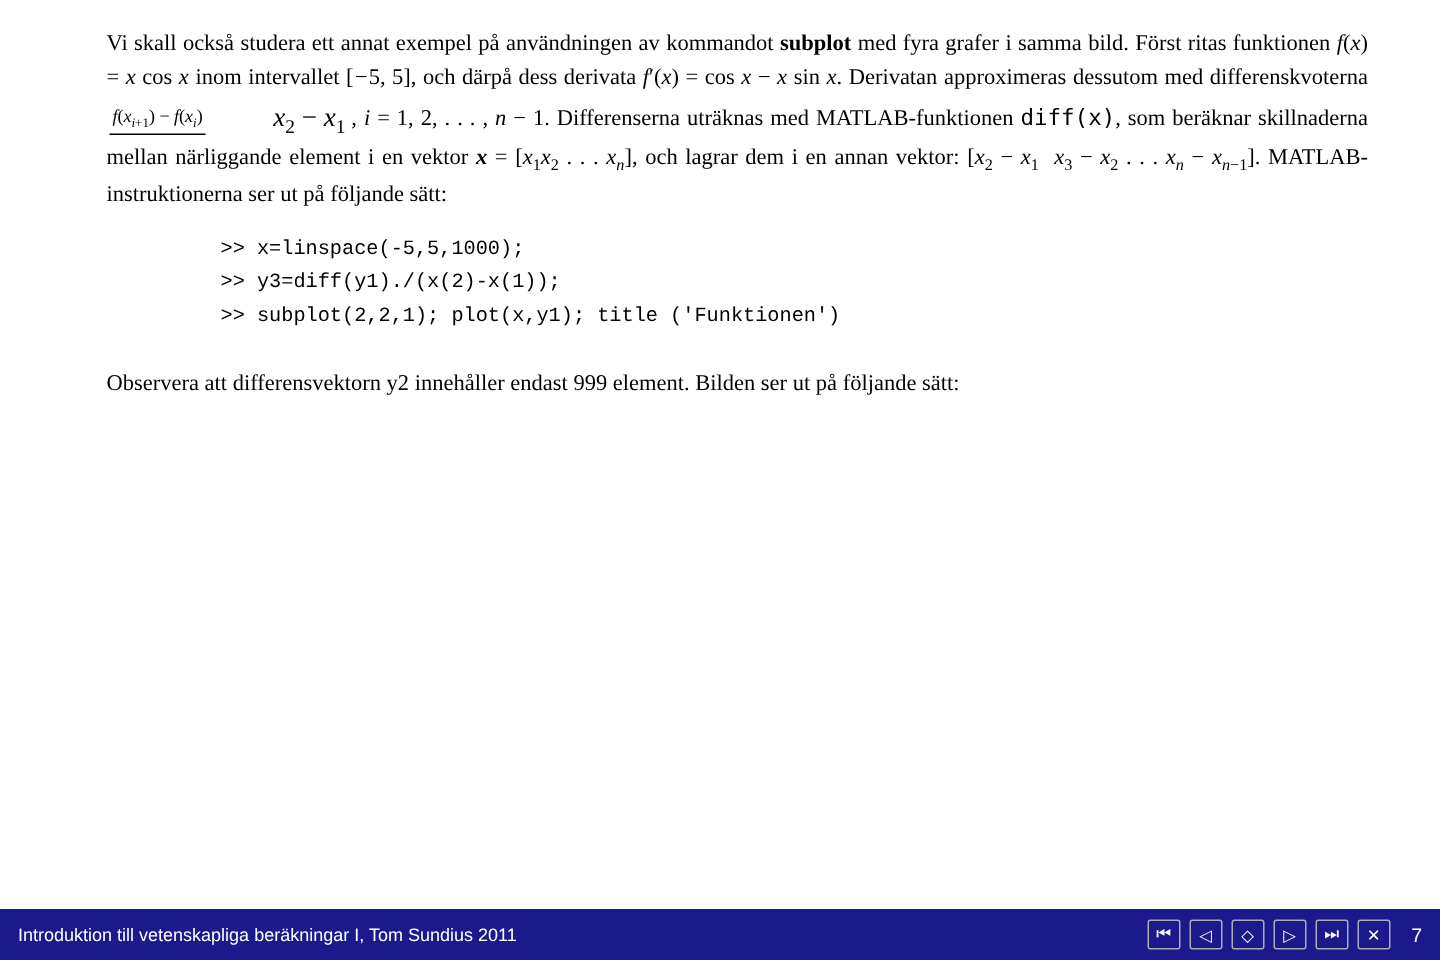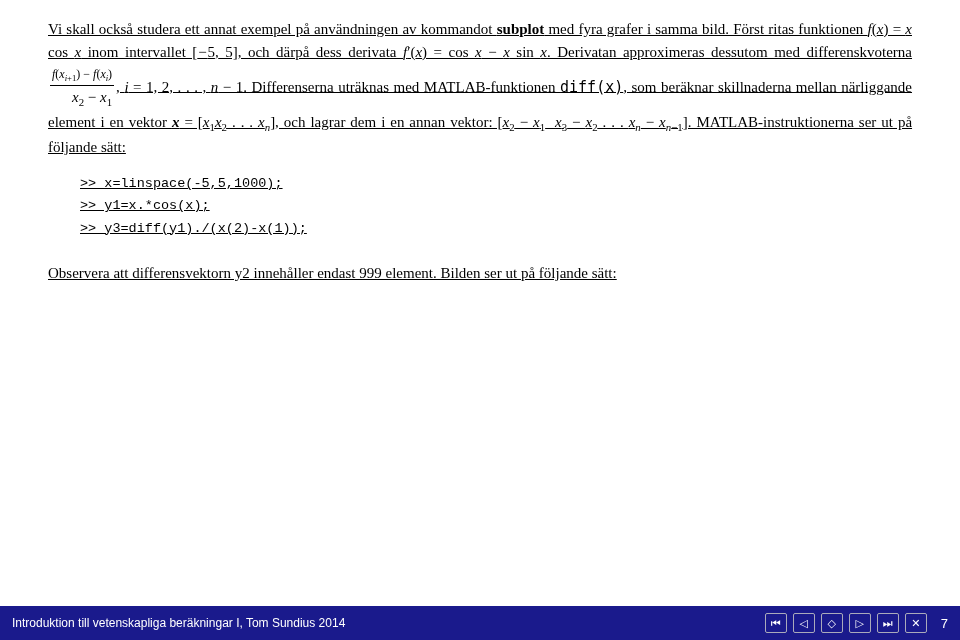--- a/index.html
+++ b/index.html
@@ -8,40 +8,40 @@
       height: 640px;
       background: #fff;
       font-family: 'Times New Roman', Times, serif;
       font-size: 15px;
       color: #000;
       overflow: hidden;
       position: relative;
     }
 
     .main-content {
-      padding: 18px 48px 0 48px;
+      padding: 18px 48px 0 71px;
       line-height: 1.55;
-      text-decoration: underline;
     }
 
     .paragraph {
       margin-bottom: 10px;
       text-align: justify;
       font-size: 15px;
     }
 
     .code-block {
       font-family: 'Courier New', Courier, monospace;
       font-size: 13.5px;
       margin: 14px 0 14px 32px;
       line-height: 1.65;
     }
 
     .code-line {
       display: block;
+      margin-left: 44px;
     }
 
     .bottom-paragraph {
       margin-top: 22px;
       font-size: 15px;
     }
 
     
     .footer {
       position: absolute;
@@ -91,34 +91,35 @@
     }
 
     
     .math-inline {
       font-style: italic;
     }
     sub { font-size: 0.72em; }
 
     .frac {
       display: inline-flex;
-      flex-direction: column;
-      align-items: flex-end;
+      flex-direction: row;
+      align-items: center;
       vertical-align: middle;
       font-size: 13px;
       margin: 0 2px;
     }
     .frac .num {
       border-bottom: 1px solid #000;
       padding: 0 2px;
       font-size: 12px;
     }
     .frac .den {
       padding: 0 2px;
-      font-size: 15px;
+      font-size: 18px;
+      margin-left: 43px;
     }
   </style>
 </head>
 <body>
 
 <div class="main-content">
 
   <div class="paragraph">
     Vi skall också studera ett annat exempel på användningen av kommandot <strong>subplot</strong> med fyra grafer i
     samma bild. Först ritas funktionen <span class="math-inline">f</span>(<span class="math-inline">x</span>) = <span class="math-inline">x</span> cos <span class="math-inline">x</span> inom intervallet [<span class="math-inline">−</span>5<span class="math-inline">,</span> 5], och därpå dess derivata
@@ -126,30 +127,30 @@
     <span class="frac">
       <span class="num"><span class="math-inline">f</span>(<span class="math-inline">x</span><sub><span class="math-inline">i</span>+1</sub>) − <span class="math-inline">f</span>(<span class="math-inline">x</span><sub><span class="math-inline">i</span></sub>)</span>
       <span class="den"><span class="math-inline">x</span><sub>2</sub> − <span class="math-inline">x</span><sub>1</sub></span>
     </span>,
     <span class="math-inline">i</span> = 1, 2, . . . , <span class="math-inline">n</span> − 1. Differenserna uträknas med MATLAB-funktionen <code>diff(x)</code>, som beräknar skillnaderna mellan närliggande element i en vektor <span class="math-inline"><strong>x</strong></span> = [<span class="math-inline">x</span><sub>1</sub><span class="math-inline">x</span><sub>2</sub> . . . <span class="math-inline">x</span><sub><span class="math-inline">n</span></sub>], och lagrar dem i en annan vektor:
     [<span class="math-inline">x</span><sub>2</sub> − <span class="math-inline">x</span><sub>1</sub> &nbsp;<span class="math-inline">x</span><sub>3</sub> − <span class="math-inline">x</span><sub>2</sub> . . . <span class="math-inline">x</span><sub><span class="math-inline">n</span></sub> − <span class="math-inline">x</span><sub><span class="math-inline">n</span>−1</sub>]. MATLAB-instruktionerna ser ut på följande sätt:
   </div>
 
   <div class="code-block">
     <span class="code-line">&gt;&gt; x=linspace(-5,5,1000);</span>
-    <span class="code-line">&gt;&gt; y1=x.*cos(x);</span>
     <span class="code-line">&gt;&gt; y3=diff(y1)./(x(2)-x(1));</span>
+    <span class="code-line">&gt;&gt; subplot(2,2,1); plot(x,y1); title ('Funktionen')</span>
   </div>
 
   <div class="bottom-paragraph">Observera att differensvektorn y2 innehåller endast 999 element. Bilden ser ut på följande sätt:</div>
 
 </div>
 
 <div class="footer">
-  <span class="footer-title">Introduktion till vetenskapliga beräkningar I, Tom Sundius 2014</span>
+  <span class="footer-title">Introduktion till vetenskapliga beräkningar I, Tom Sundius 2011</span>
   <div class="footer-nav">
     <button class="nav-btn">⏮</button>
     <button class="nav-btn">◁</button>
     <button class="nav-btn">◇</button>
     <button class="nav-btn">▷</button>
     <button class="nav-btn">⏭</button>
     <button class="nav-btn">✕</button>
     <span class="page-num">7</span>
   </div>
 </div>

